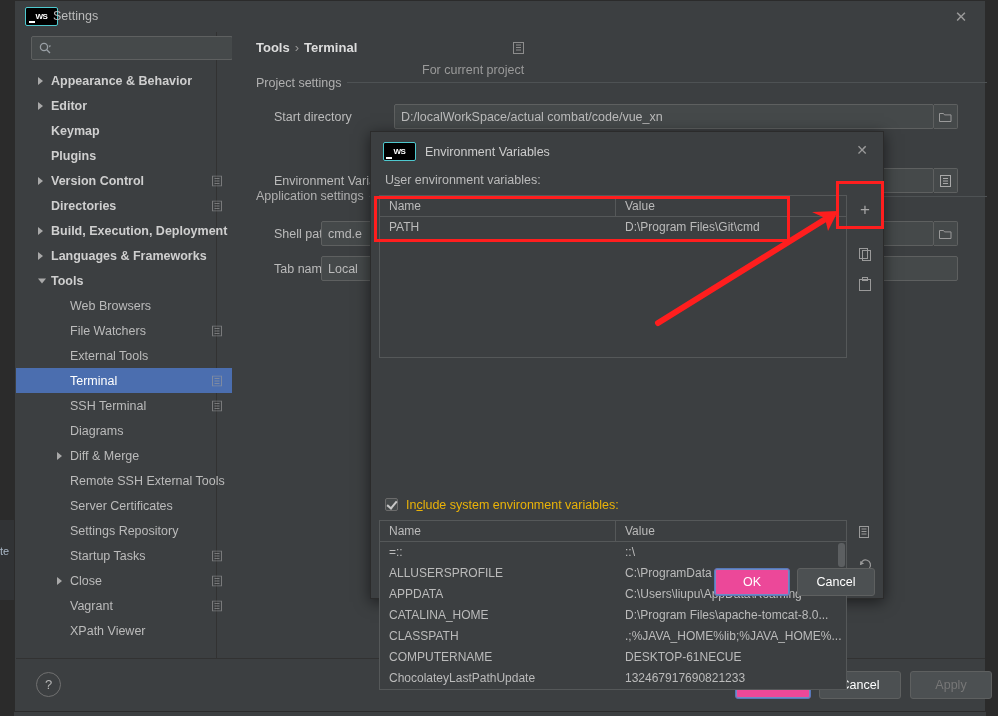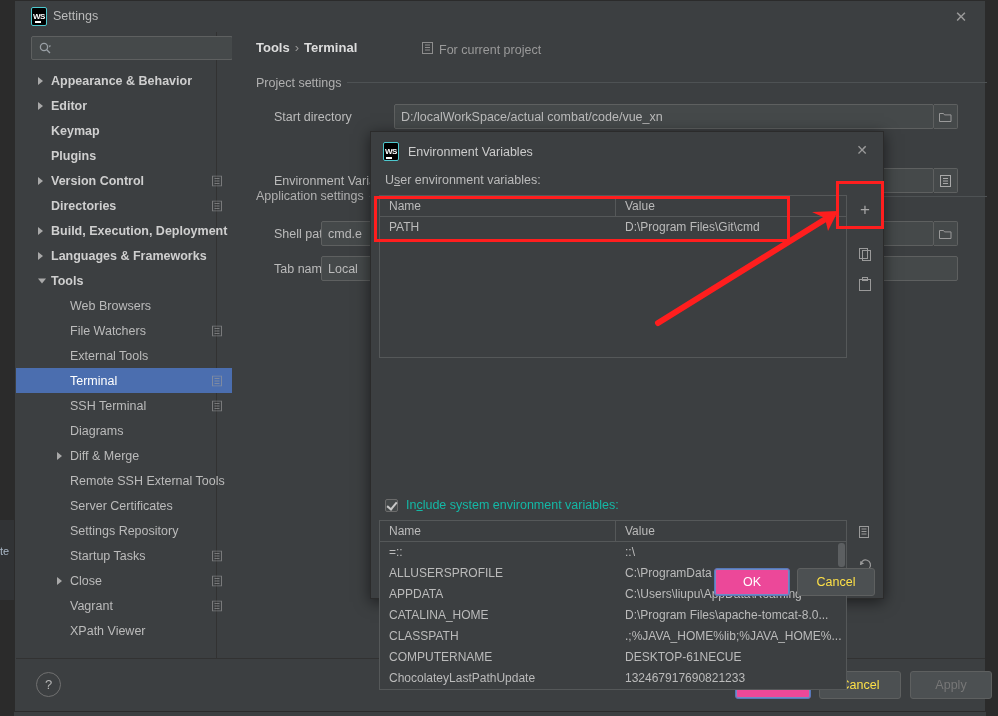--- a/index.html
+++ b/index.html
@@ -18,21 +18,21 @@
   
   .desktop-strip { position:absolute; left:0; top:0; width:14px; height:716px; background:#2b2b2b; }
   .desktop-strip2 { position:absolute; left:0; top:520px; width:14px; height:80px; background:#313335; }
   .desktop-text { position:absolute; left:0px; top:545px; font-size:11px; color:#a9b7c6; }
   .desktop-right { position:absolute; left:986px; top:0; width:12px; height:716px; background:#2b2b2b; }
 
   
   .window { position:absolute; left:14px; top:0px; width:972px; height:712px; background:#3c3f41; border:1px solid #2b2b2b; }
   .titlebar { position:relative; height:31px; background:#3c3f41; }
   .ws-logo {
-    position:absolute; left:16px; top:6px; width:16px; height:19px;
+    position:absolute; left:10px; top:6px; width:33px; height:19px;
     background:#000; border:1px solid #4ec9cf; border-radius:2px;
     display:flex; align-items:center; justify-content:center;
     font-size:8px; font-weight:bold; color:#ffffff; letter-spacing:-0.5px;
     line-height:1;
   }
   .ws-logo::after { content:""; position:absolute; bottom:2px; left:3px; width:6px; height:2px; background:#fff; }
   .title-text { position:absolute; left:38px; top:8px; font-size:12.5px; color:#bbbbbb; }
   .win-close {
     position:absolute; right:14px; top:6px; width:20px; height:20px;
     display:flex; align-items:center; justify-content:center;
@@ -69,55 +69,55 @@
   .tree-item.lvl1 .arrow { left:41px; }
   .proj-icon {
     position:absolute; right:10px; top:50%; transform:translateY(-50%);
     width:10px; height:11px; opacity:.65;
   }
 
   
   .content { position:absolute; left:217px; top:31px; right:1px; height:628px; background:#3c3f41; }
   .breadcrumb { position:absolute; left:24px; top:8px; font-size:13px; font-weight:bold; color:#dddddd; }
   .breadcrumb .sep { color:#999; font-weight:normal; margin:0 5px; }
-  .forproj { position:absolute; left:190px; top:10px; font-size:12.5px; color:#9a9a9a; display:flex; align-items:center; gap:6px; }
+  .forproj { position:absolute; left:190px; top:10px; font-size:12.5px; color:#9a9a9a; display:flex; align-items:flex-end; gap:6px;flex-direction:column; }
   .grp { position:absolute; left:24px; font-size:12.5px; color:#b0b0b0; }
   .grp-line { position:absolute; height:1px; background:#4e5254; }
   .fld-label { position:absolute; font-size:12.5px; color:#bbbbbb; }
   .fld {
     position:absolute; height:25px; background:#45494a;
     border:1px solid #5e6060; border-radius:2px;
     font-size:12.5px; color:#bbbbbb; display:flex; align-items:center; padding:0 6px;
     white-space:nowrap; overflow:hidden;
   }
   .fld-btn {
     position:absolute; height:25px; width:24px; background:#45494a;
     border:1px solid #5e6060; border-left:none; border-radius:0 2px 2px 0;
     display:flex; align-items:center; justify-content:center;
   }
-  .cb-row { position:absolute; left:262px; display:flex; align-items:flex-end; gap:8px; font-size:12.5px; color:#14b8a6; white-space:nowrap; }
+  .cb-row { position:absolute; left:262px; display:flex; align-items:flex-start; gap:8px; font-size:12.5px; color:#eab308; white-space:nowrap; }
   .cb {
     width:13px; height:13px; background:#45494a; border:1px solid #6b6b6b; border-radius:2px;
     flex:none; position:relative;
   }
   .cb.checked::after {
     content:""; position:absolute; left:3px; top:0px; width:4px; height:8px;
     border:solid #c8c8c8; border-width:0 2px 2px 0; transform:rotate(40deg);
   }
 
   
   .bottombar { position:absolute; left:1px; bottom:1px; width:969px; height:52px; background:#3c3f41; border-top:1px solid #323232; }
   .help-btn {
     position:absolute; left:20px; top:13px; width:25px; height:25px; border-radius:50%;
     border:1px solid #707070; color:#b5b5b5; font-size:13px;
     display:flex; align-items:center; justify-content:center;
   }
   .btn {
     height:28px; min-width:76px; border-radius:3px; border:1px solid #5e6060;
-    background:#4c5052; color:#fde047; font-size:12.5px;
+    background:#4c5052; color:#ffffff; font-size:12.5px;
     display:inline-flex; align-items:center; justify-content:center; cursor:pointer;
   }
   .btn.primary { background:#ec4899; border-color:#5778ba; color:#ffffff; box-shadow:0 0 0 1px #6d8cc4 inset; }
   .btn.disabled { color:#777777; }
 
   
   .modal {
     position:absolute; left:370px; top:131px; width:514px; height:468px;
     background:#3c3f41; border:1px solid #2b2b2b; box-shadow:0 3px 14px rgba(0,0,0,.55);
   }

